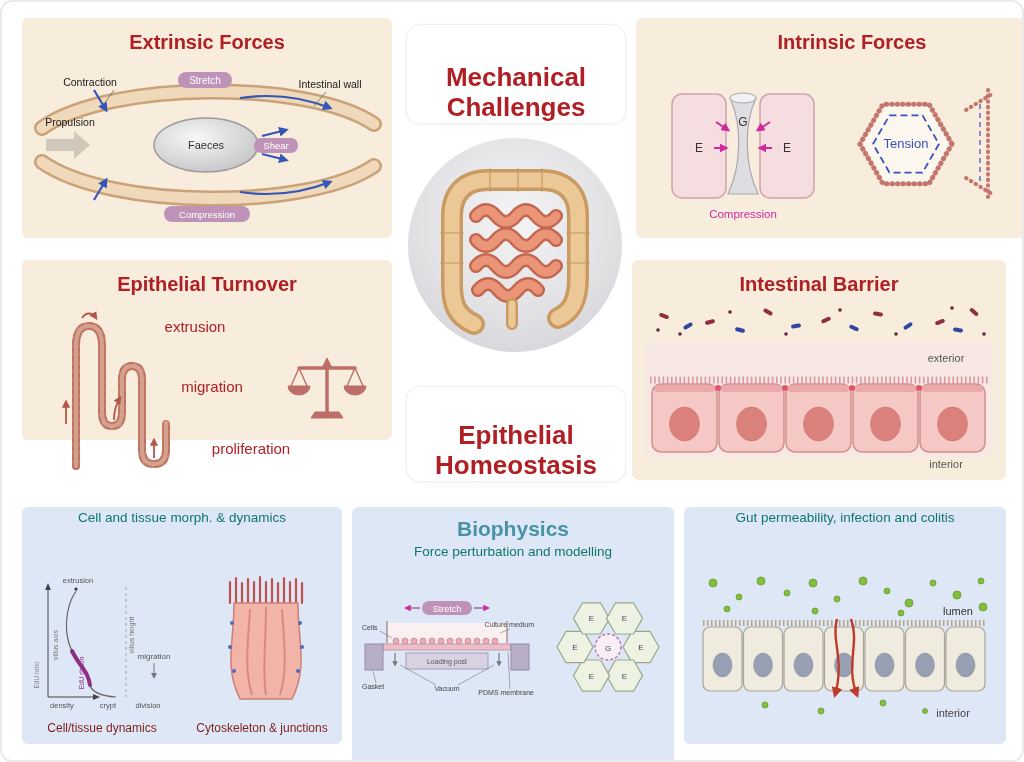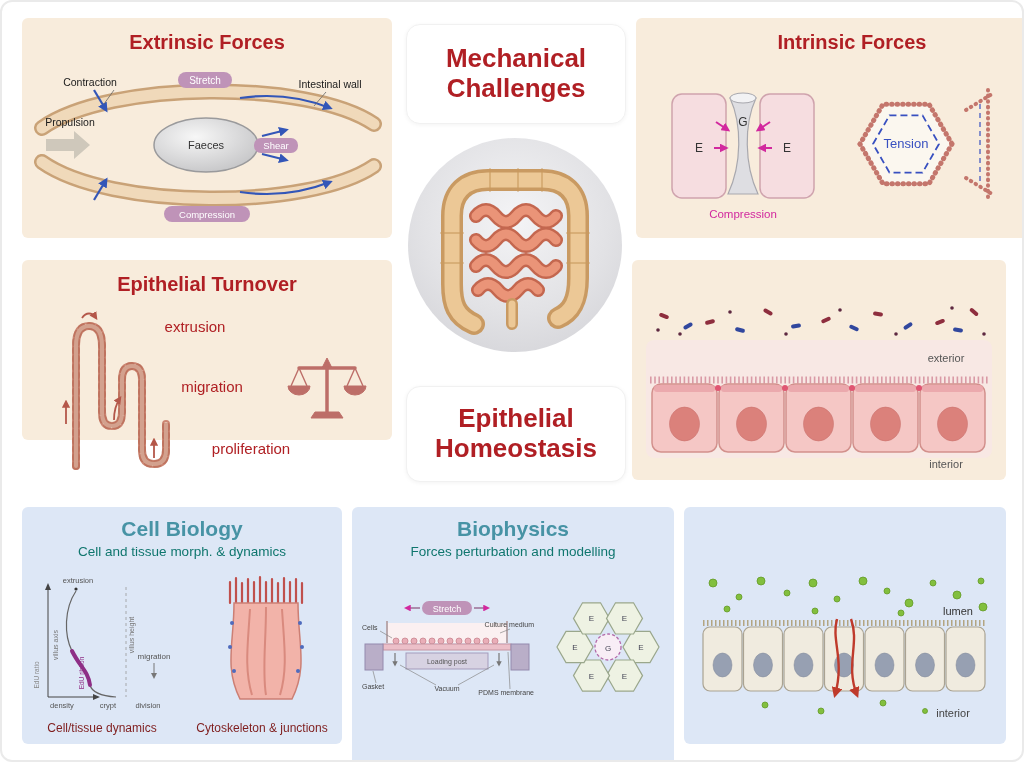--- a/index.html
+++ b/index.html
@@ -3,21 +3,21 @@
 <meta charset="utf-8">
 <style>
   html,body{margin:0;padding:0;background:#fff}
   .fig{position:relative;width:1024px;height:762px;background:#fff;border:2px solid #eaeaea;
        border-radius:12px;font-family:"Liberation Sans",sans-serif;overflow:hidden;box-sizing:border-box}
   .panel{position:absolute;border-radius:6px}
   .cream{background:#f8ecdc}
   .blue{background:#dde7f6}
   .p-title{text-align:center;font-weight:bold;color:#b01f24;font-size:20px;padding-top:13px}
   .card{position:absolute;background:#ffffff;border:1px solid #f1f1f1;border-radius:14px;
-        box-shadow:0 1px 4px rgba(0,0,0,.05);display:flex;align-items:center;justify-content:center;
+        box-shadow:0 1px 4px rgba(0,0,0,.05);display:flex;align-items:flex-end;justify-content:center;
         text-align:center;color:#b01f24;font-weight:bold;font-size:26px;line-height:1.15}
   .card .inner{width:175px}
   .circle{position:absolute;left:406px;top:136px;width:214px;height:214px;border-radius:50%;
           background:radial-gradient(circle at 50% 38%,#f4f4f6 0%,#e2e2e5 55%,#cfcfd4 100%)}
   .ill{position:absolute}
   .b-title{text-align:center;font-weight:bold;color:#4793a5;font-size:21px;padding-top:10px}
   .b-sub{text-align:center;color:#0f766e;font-size:13.5px;padding-top:3px}
   .caps{position:absolute;left:0;right:0;bottom:9px;display:flex;color:#7f1d1d;font-size:12px}
   .caps span{flex:1;text-align:center}
   svg text{font-family:"Liberation Sans",sans-serif}
@@ -182,20 +182,21 @@
         <path d="M285,106 L309,106 L313,112 L281,112 Z"></path>
         <path d="M269,62 L261,80 M269,62 L277,80" stroke-width="1.4" fill="none"></path>
         <path d="M258,80 A11,9 0 0 0 280,80 Z"></path>
         <path d="M325,62 L317,80 M325,62 L333,80" stroke-width="1.4" fill="none"></path>
         <path d="M314,80 A11,9 0 0 0 336,80 Z"></path>
       </g>
     </svg>
   </div>
 
   <div class="panel cream" style="left:630px;top:258px;width:374px;height:220px">
+    <div class="p-title">Intestinal Barrier</div>
     <svg class="ill" style="left:8px;top:46px" width="358" height="166" viewBox="0 0 358 166">
       <rect x="6" y="34" width="346" height="118" rx="8" fill="#f9e6e9" opacity="0.6"></rect>
       <g>
         <g fill="#8e2e3e">
           <rect transform="translate(24,10) rotate(20)" x="-5" y="-2" width="10" height="4" rx="2"></rect>
           <rect transform="translate(70,16) rotate(-15)" x="-5" y="-2" width="10" height="4" rx="2"></rect>
           <rect transform="translate(128,6) rotate(30)" x="-5" y="-2" width="10" height="4" rx="2"></rect>
           <rect transform="translate(186,14) rotate(-25)" x="-5" y="-2" width="10" height="4" rx="2"></rect>
           <rect transform="translate(238,8) rotate(10)" x="-5" y="-2" width="10" height="4" rx="2"></rect>
           <rect transform="translate(300,16) rotate(-20)" x="-5" y="-2" width="10" height="4" rx="2"></rect>
@@ -249,21 +250,20 @@
             <circle cx="145" cy="82" r="3"></circle>
             <circle cx="212" cy="82" r="3"></circle>
             <circle cx="279" cy="82" r="3"></circle>
         </g>
       </g>
       <text x="306" y="162" font-size="11" fill="#555" text-anchor="middle">interior</text>
     </svg>
   </div>
 
   <div class="panel blue" style="left:20px;top:505px;width:320px;height:237px">
-    <div class="b-title">Cell Biology</div>
     <div class="b-sub">Cell and tissue morph. &amp; dynamics</div>
     <svg class="ill" style="left:8px;top:66px" width="160" height="140" viewBox="0 0 160 140">
       <text x="48" y="10" text-anchor="middle" font-size="7.5" fill="#555">extrusion</text>
       <circle cx="46" cy="16" r="1.6" fill="#333"></circle>
       <path d="M46,18 C34,36 34,62 42,78 C50,94 58,98 60,112 C62,120 72,123 86,124" stroke="#666" stroke-width="1.2" fill="none"></path>
       <path d="M42,78 C50,94 58,98 60,112" stroke="#8e2f86" stroke-width="4" fill="none" stroke-linecap="round"></path>
       <path d="M18,124 L18,14" stroke="#444" stroke-width="1"></path>
       <path d="M18,10 L15,17 L21,17 Z" fill="#444"></path>
       <path d="M18,124 L66,124" stroke="#444" stroke-width="1"></path>
       <path d="M70,124 L63,121 L63,127 Z" fill="#444"></path>
@@ -297,21 +297,21 @@
       </g>
     </svg>
     <div class="caps">
       <span>Cell/tissue dynamics</span>
       <span>Cytoskeleton &amp; junctions</span>
     </div>
   </div>
 
   <div class="panel blue" style="left:350px;top:505px;width:322px;height:293px">
     <div class="b-title">Biophysics</div>
-    <div class="b-sub">Forces perturbation and modelling</div>
+    <div class="b-sub">Force perturbation and modelling</div>
     <svg class="ill" style="left:6px;top:90px" width="178" height="112" viewBox="0 0 178 112">
       <rect x="64" y="4" width="50" height="14" rx="7" fill="#bf93b8"></rect>
       <text x="89" y="14.5" text-anchor="middle" font-size="9" fill="#fff">Stretch</text>
       <path d="M62,11 L48,11" stroke="#9a6e94" stroke-width="1.5" marker-end="url(#mMag)"></path>
       <path d="M116,11 L130,11" stroke="#9a6e94" stroke-width="1.5" marker-end="url(#mMag)"></path>
       <rect x="30" y="26" width="118" height="20" fill="#fbf0f1"></rect>
       <path d="M29,24 L29,46 M149,24 L149,46" stroke="#b9a8ac" stroke-width="2"></path>
       <g fill="#e9aeb8" stroke="#c9848e" stroke-width="0.8">
         <circle cx="38" cy="44" r="3"></circle>
           <circle cx="47" cy="44" r="3"></circle>
@@ -358,20 +358,21 @@
       <text x="43.5" y="85.6" text-anchor="middle" font-size="8" fill="#445">E</text>
       <text x="27" y="57" text-anchor="middle" font-size="8" fill="#445">E</text>
       <text x="43.5" y="28.4" text-anchor="middle" font-size="8" fill="#445">E</text>
       <text x="76.5" y="28.4" text-anchor="middle" font-size="8" fill="#445">E</text>
       <circle cx="60" cy="54" r="13" fill="#f8eef6" stroke="#b269a8" stroke-width="1.3" stroke-dasharray="3 2"></circle>
       <text x="60" y="57.5" text-anchor="middle" font-size="8" fill="#445">G</text>
     </svg>
   </div>
 
   <div class="panel blue" style="left:682px;top:505px;width:322px;height:237px">
+    <div class="b-sub">Gut permeability, infection and colitis</div>
     <svg class="ill" style="left:11px;top:66px" width="300" height="150" viewBox="0 0 300 150">
       <g fill="#82bf3e" stroke="#639b27" stroke-width="0.8">
         <circle cx="18" cy="10" r="4"></circle>
           <circle cx="44" cy="24" r="3"></circle>
           <circle cx="66" cy="8" r="4"></circle>
           <circle cx="92" cy="20" r="3"></circle>
         <circle cx="118" cy="10" r="4"></circle>
           <circle cx="142" cy="26" r="3"></circle>
           <circle cx="168" cy="8" r="4"></circle>
           <circle cx="192" cy="18" r="3"></circle>

